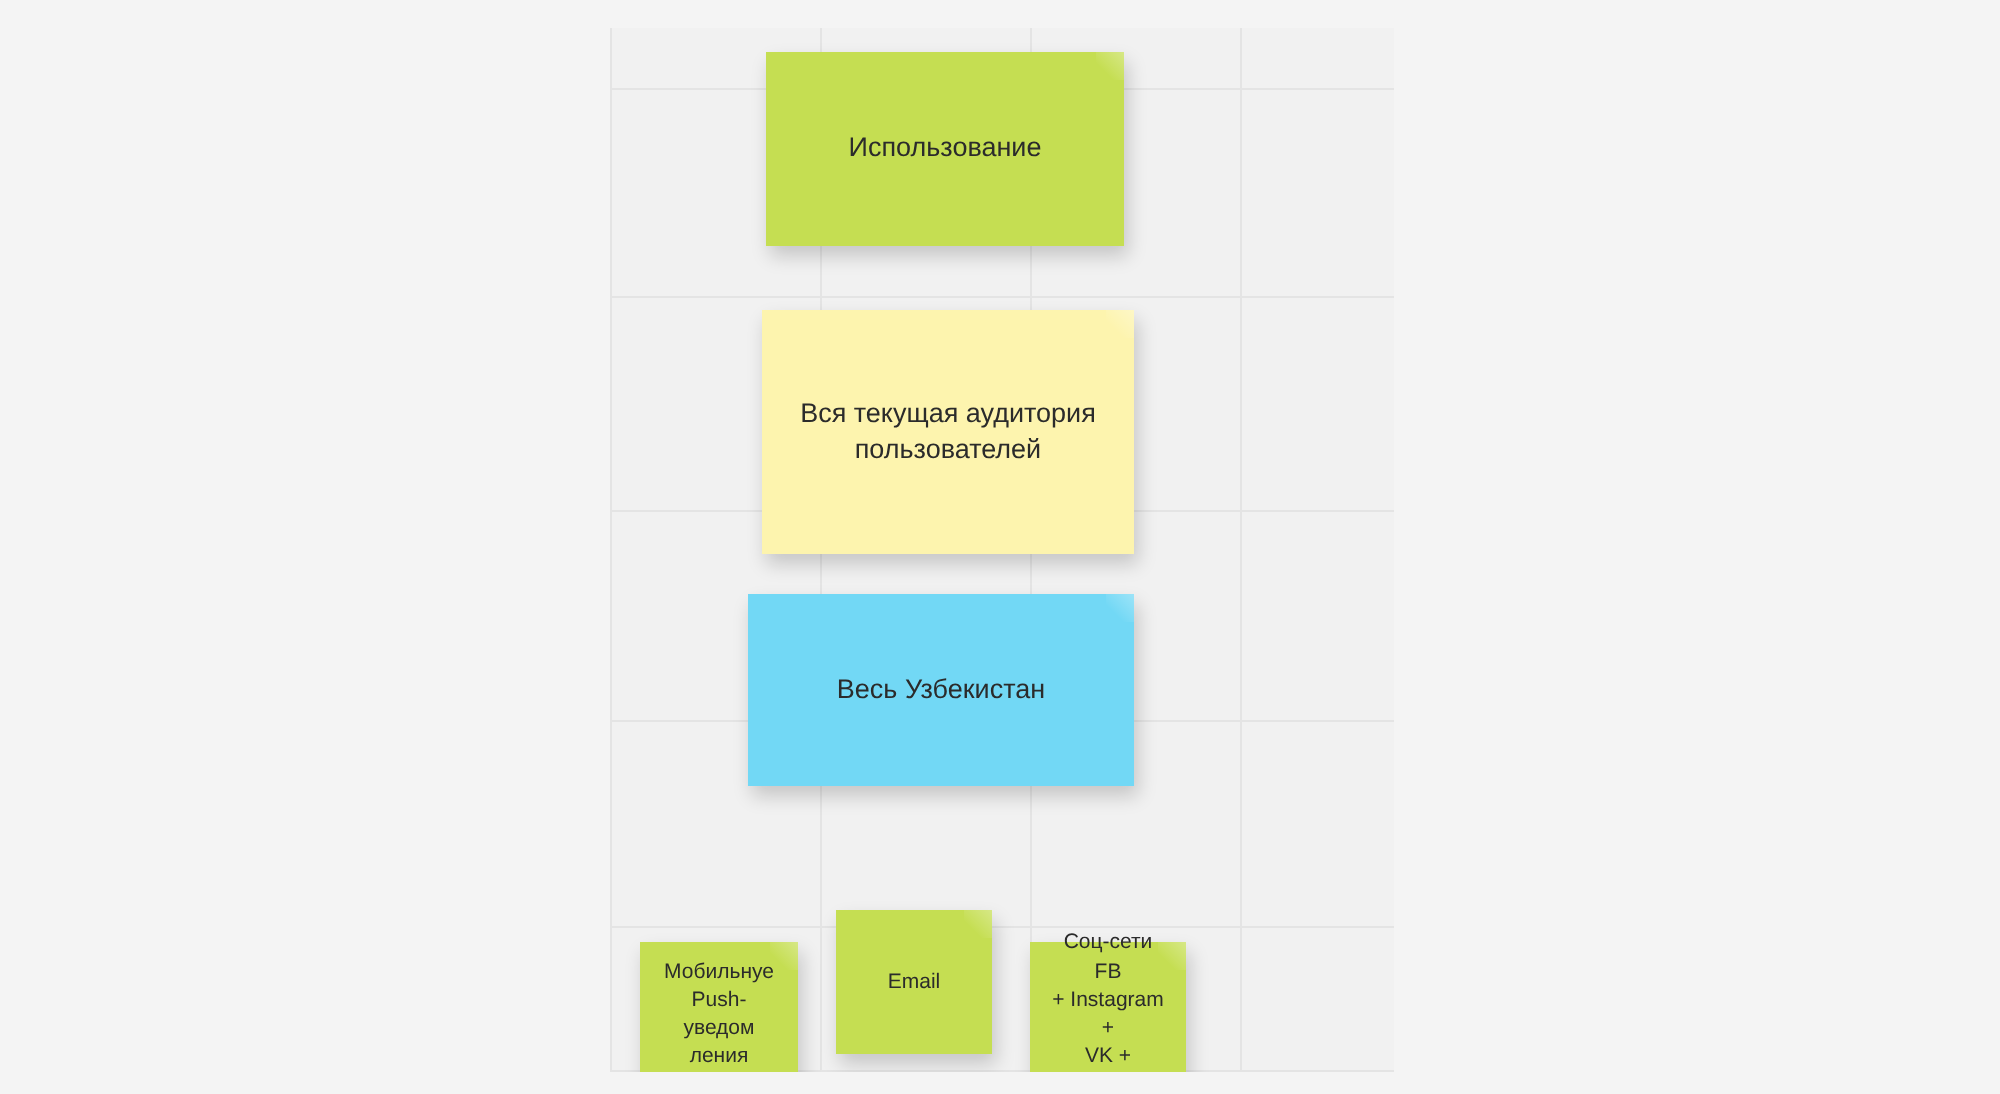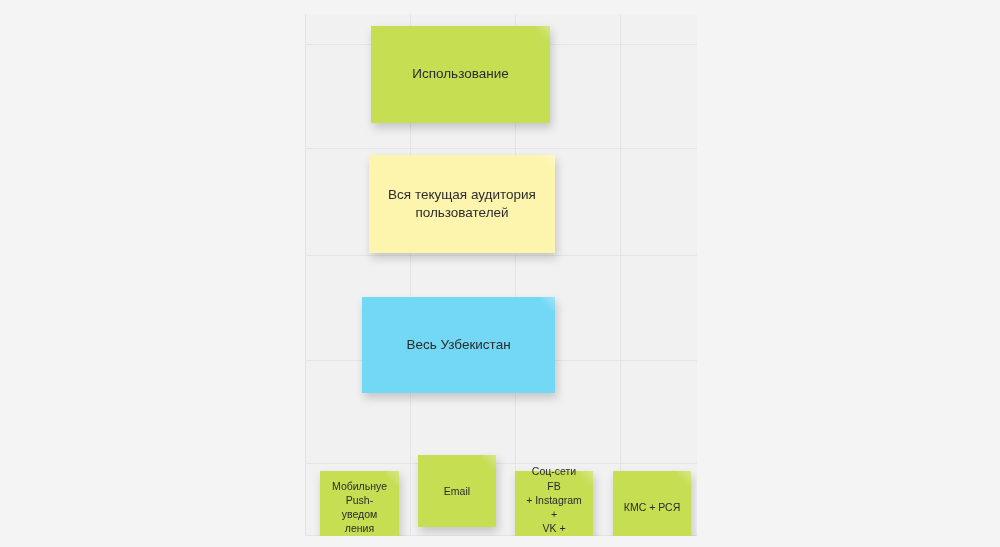--- a/index.html
+++ b/index.html
@@ -54,40 +54,41 @@
     -webkit-font-smoothing: antialiased;
   }
   .sticky .sticky-text {
     display: block;
     width: 100%;
     white-space: pre-line;
   }
 
   .sticky.big {
     font-size: 13.5px;
+    margin-left: 12px;
   }
   .sticky.small {
     font-size: 10.5px;
     margin-top: 24px;
   }
 
   
   .sticky::after {
     content: "";
     position: absolute;
     top: 0;
     right: 0;
     width: 14px;
     height: 14px;
     background: linear-gradient(225deg, rgba(255,255,255,0.30), rgba(255,255,255,0) 70%);
     pointer-events: none;
   }
 
   #note-use      { left: 66px;  top: 12px;  width: 179px; height: 97px; }
-  #note-audience { left: 64px;  top: 141px; width: 186px; height: 98px; }
+  #note-audience { left: 64px;  top: 141px; width: 186px; height: 122px; }
   #note-uzb      { left: 57px;  top: 283px; width: 193px; height: 96px; text-align: center; }
 
   #note-push     { left: 15px;  top: 433px; width: 79px;  height: 72px; justify-content: center; }
   #note-email    { left: 113px; top: 417px; width: 78px;  height: 72px; }
   #note-social   { left: 210px; top: 433px; width: 78px;  height: 72px; }
   #note-kms      { left: 308px; top: 433px; width: 78px;  height: 72px; }
 </style>
 </head>
 <body style="background: rgb(244, 244, 244);">
 
@@ -128,17 +129,14 @@
     <span class="sticky-text">Email</span>
   </div>
 
   <div id="note-social" class="sticky small" style="background-color: rgb(197, 222, 82); color: rgb(43, 43, 43);">
     <span class="sticky-text">Соц-сети FB
 + Instagram +
 VK +
 MyTarget</span>
   </div>
 
-  <div id="note-kms" class="sticky small" style="background-color: rgb(197, 222, 82); color: rgb(43, 43, 43);">
-    <span class="sticky-text">КМС + РСЯ</span>
-  </div>
 
 </div>
 
 </body></html>

